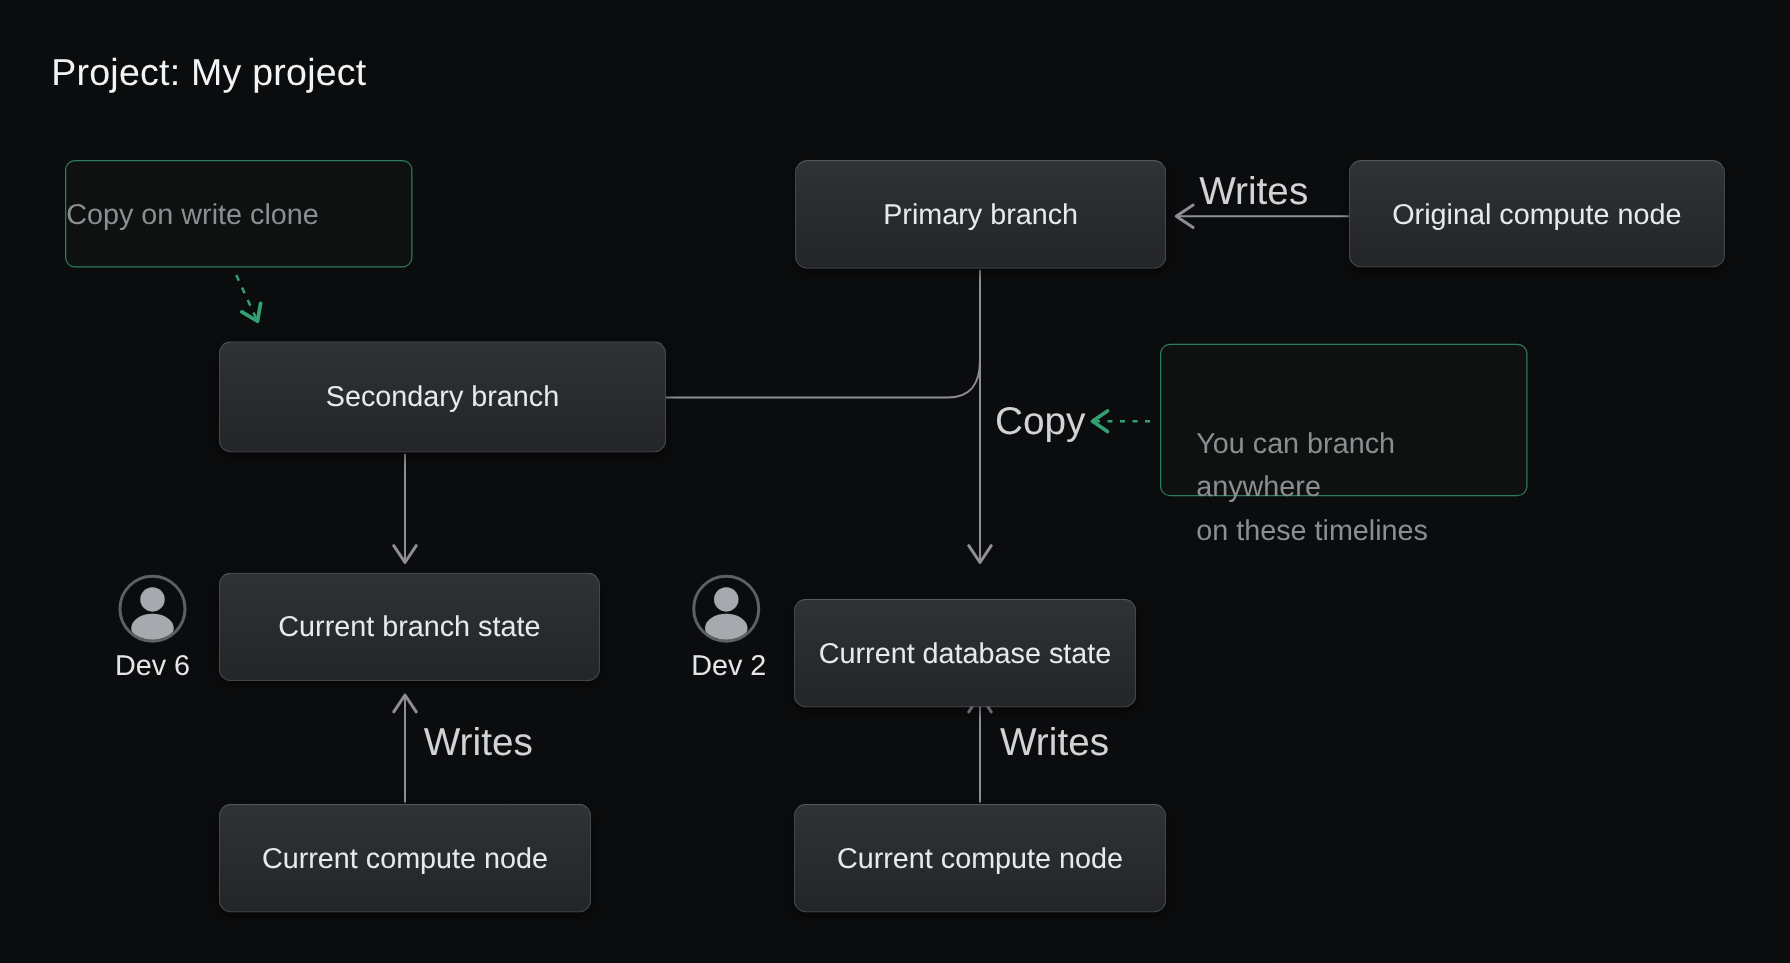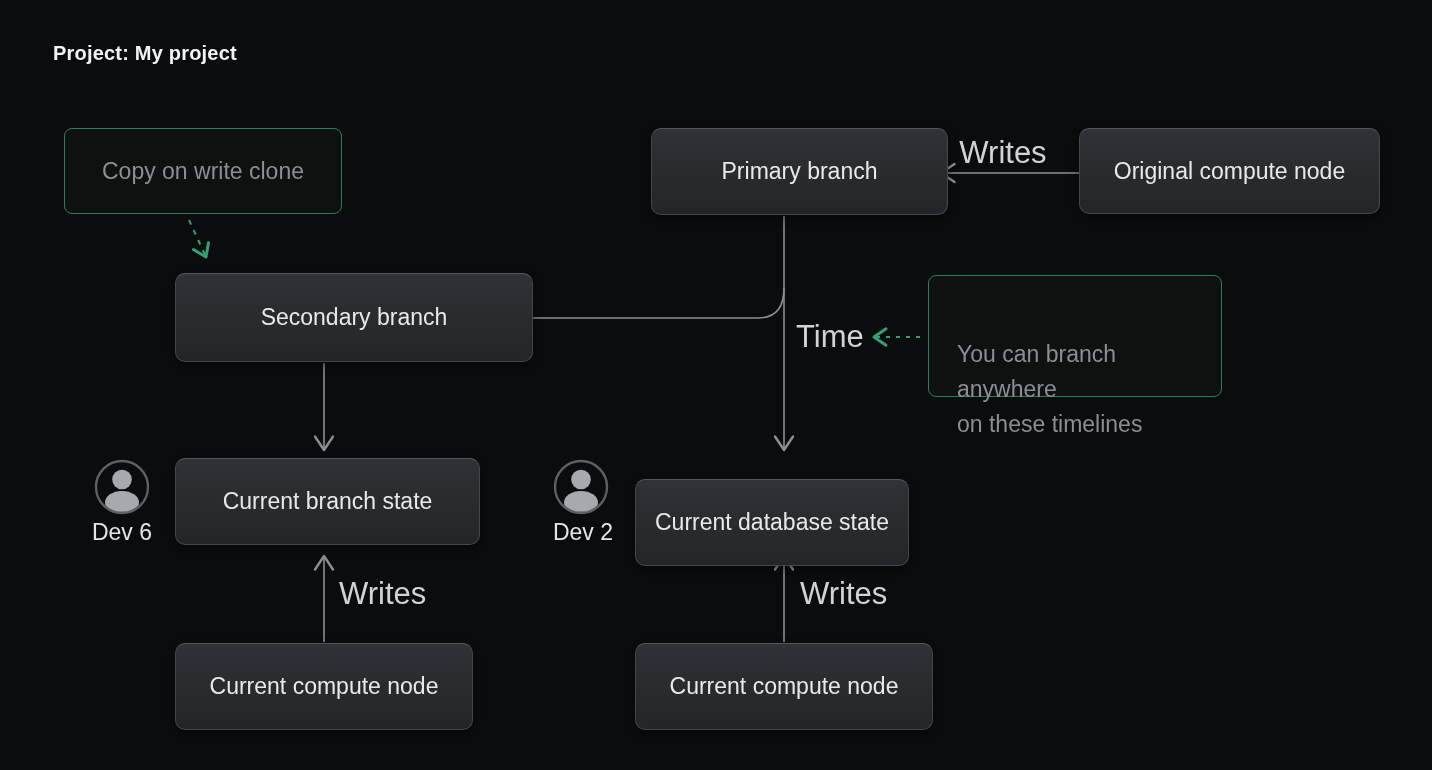--- a/index.html
+++ b/index.html
@@ -12,25 +12,24 @@
     position: relative;
     width: 1432px;
     height: 770px;
     background: #0b0c0d;
     overflow: hidden;
   }
   .page-title {
     position: absolute;
     left: 41px;
     top: 42px;
-    font-size: 20px;
-    font-weight: 700;
+    font-size: 30px;
+    font-weight: 400;
     color: #f2f3f4;
     letter-spacing: 0.2px;
-    margin-left: 12px;
   }
   .edges-svg {
     position: absolute;
     left: 0;
     top: 0;
     pointer-events: none;
   }
   .node {
     position: absolute;
     background: linear-gradient(180deg, #2f3236 0%, #232527 100%);
@@ -50,22 +49,21 @@
     background: #0f1111;
     border: 1px solid #2e7d5b;
     border-radius: 8px;
     color: #8b8e92;
     font-size: 23px;
     box-sizing: border-box;
   }
   .callout.center {
     display: flex;
     align-items: center;
-    justify-content: center;
-    margin-left: 12px;
+    justify-content: flex-start;
   }
   .callout.multiline {
     padding: 26px 28px;
     line-height: 35px;
     white-space: pre-line;
   }
   .edge-label {
     position: absolute;
     color: #d2d3d5;
     font-size: 31px;
@@ -120,21 +118,21 @@
 
   <div class="callout center" style="left:52px; top:128px; width:278px; height:86px;">
     <span>Copy on write clone</span>
   </div>
 
   <div class="callout multiline" style="left:928px; top:275px; width:294px; height:122px;">
     <span>You can branch anywhere
 on these timelines</span>
   </div>
 
-  <div class="node" style="left:651px; top:128px; width:297px; height:87px;">
+  <div class="node" style="left:636px; top:128px; width:297px; height:87px;">
     <span>Primary branch</span>
   </div>
 
   <div class="node" style="left:1079px; top:128px; width:301px; height:86px;">
     <span>Original compute node</span>
   </div>
 
   <div class="node" style="left:175px; top:273px; width:358px; height:89px;">
     <span>Secondary branch</span>
   </div>
@@ -150,21 +148,21 @@
   <div class="node" style="left:175px; top:643px; width:298px; height:87px;">
     <span>Current compute node</span>
   </div>
 
   <div class="node" style="left:635px; top:643px; width:298px; height:87px;">
     <span>Current compute node</span>
   </div>
 
   <div class="edge-label centered" style="left:953px; top:140px; width:100px;">Writes</div>
 
-  <div class="edge-label" style="left:796px; top:324px;">Time</div>
+  <div class="edge-label" style="left:796px; top:324px;">Copy</div>
 
   <div class="edge-label" style="left:339px; top:581px;">Writes</div>
 
   <div class="edge-label" style="left:800px; top:581px;">Writes</div>
 
   <svg class="dev-icon" style="left:94px; top:459px;" width="56" height="56" viewBox="0 0 56 56">
     <defs>
         <clipPath id="devclip1">
           <circle cx="28" cy="28" r="24.8"></circle>
         </clipPath>

